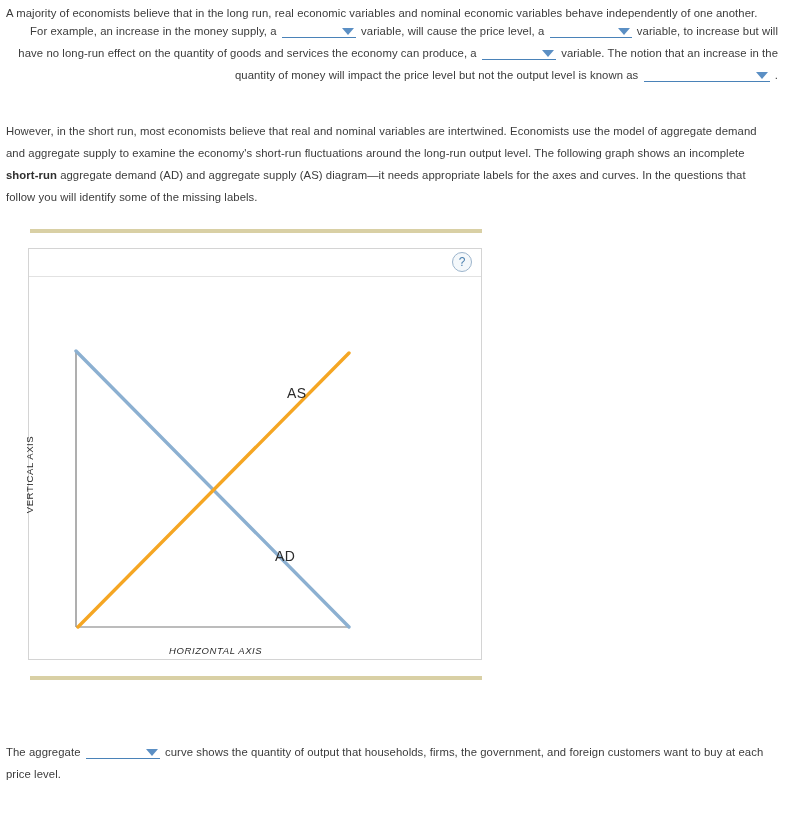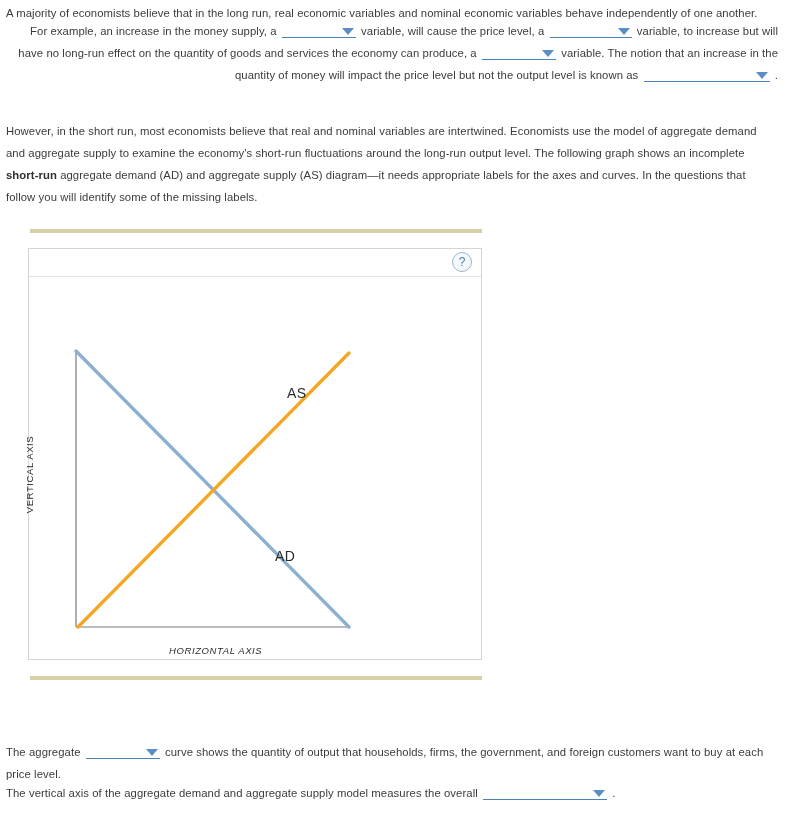--- a/index.html
+++ b/index.html
@@ -211,21 +211,14 @@
   <div class="divider divider-bottom"></div>
 
   <div class="para p-agg">
     <span>The aggregate</span>
     <span class="dd dd-sm">
       <span class="caret"></span>
     </span>
     <span>curve shows the quantity of output that households, firms, the government, and foreign customers want to buy at each price level.</span>
   </div>
 
-  <div class="para p-vert">
-    <span>The vertical axis of the aggregate demand and aggregate supply model measures the overall</span>
-    <span class="dd dd-lg">
-      <span class="caret"></span>
-    </span>
-    <span>.</span>
-  </div>
 
 </div>
 
 </body></html>

